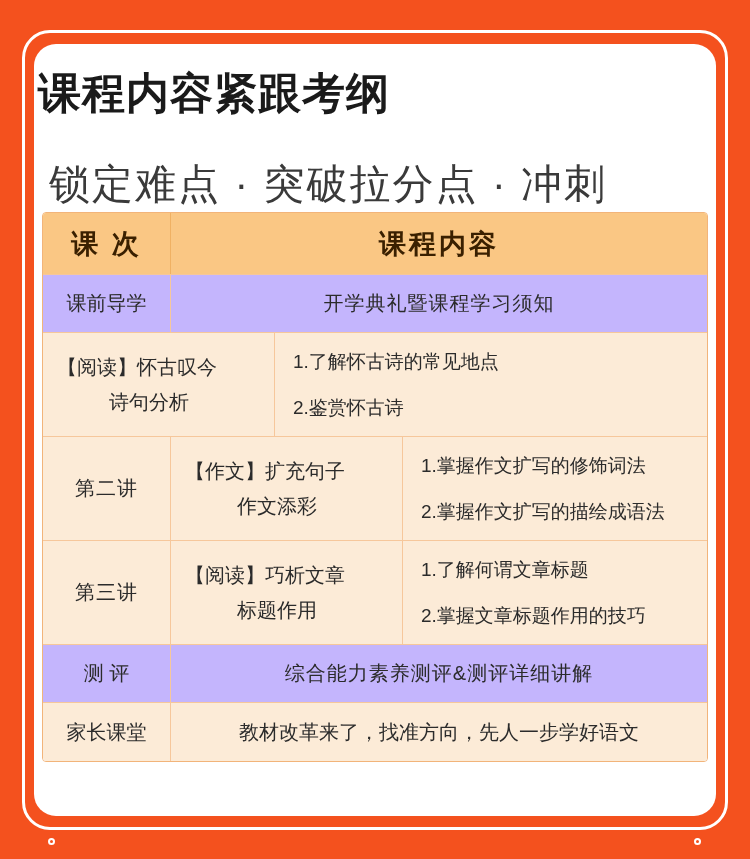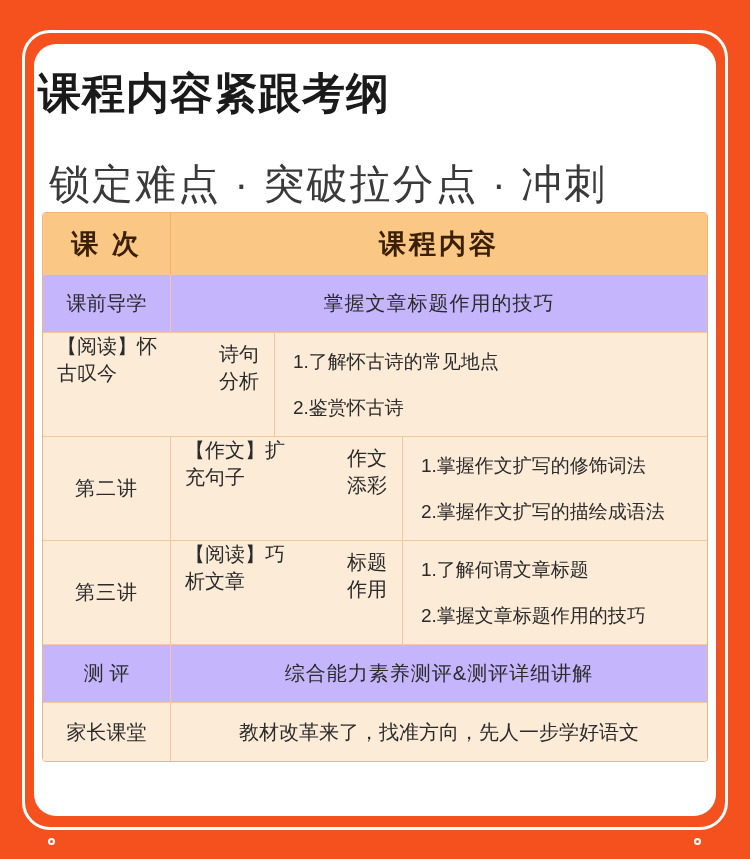--- a/index.html
+++ b/index.html
@@ -138,21 +138,21 @@
   .row.lesson .col-a { letter-spacing: 1px; }
   .lesson-body {
     flex: 1 1 auto;
     display: flex;
   }
   .lesson-left {
     width: 232px;
     flex: 0 0 232px;
     border-right: 1px solid #F6C79B;
     display: flex;
-    flex-direction: row;
+    flex-direction: column;
     justify-content: center;
     padding-left: 14px;
     font-size: 20px;
     color: #2B2B2B;
   }
   .lesson-left .l2 { padding-left: 52px; margin-top: 8px; }
   .lesson-right {
     flex: 1 1 auto;
     display: flex;
     flex-direction: column;
@@ -189,21 +189,21 @@
 
   <div class="table">
 
     <div class="row head">
       <div class="col-a">课 次</div>
       <div class="col-b">课程内容</div>
     </div>
 
     <div class="row plain">
       <div class="col-a">课前导学</div>
-      <div class="col-b">掌握文章标题作用的技巧</div>
+      <div class="col-b">开学典礼暨课程学习须知</div>
     </div>
 
     <div class="row lesson">
       <div class="lesson-body">
         <div class="lesson-left">
           <div class="l1">【阅读】怀古叹今</div>
           <div class="l2">诗句分析</div>
         </div>
         <div class="lesson-right">
           <div>1.了解怀古诗的常见地点</div>

